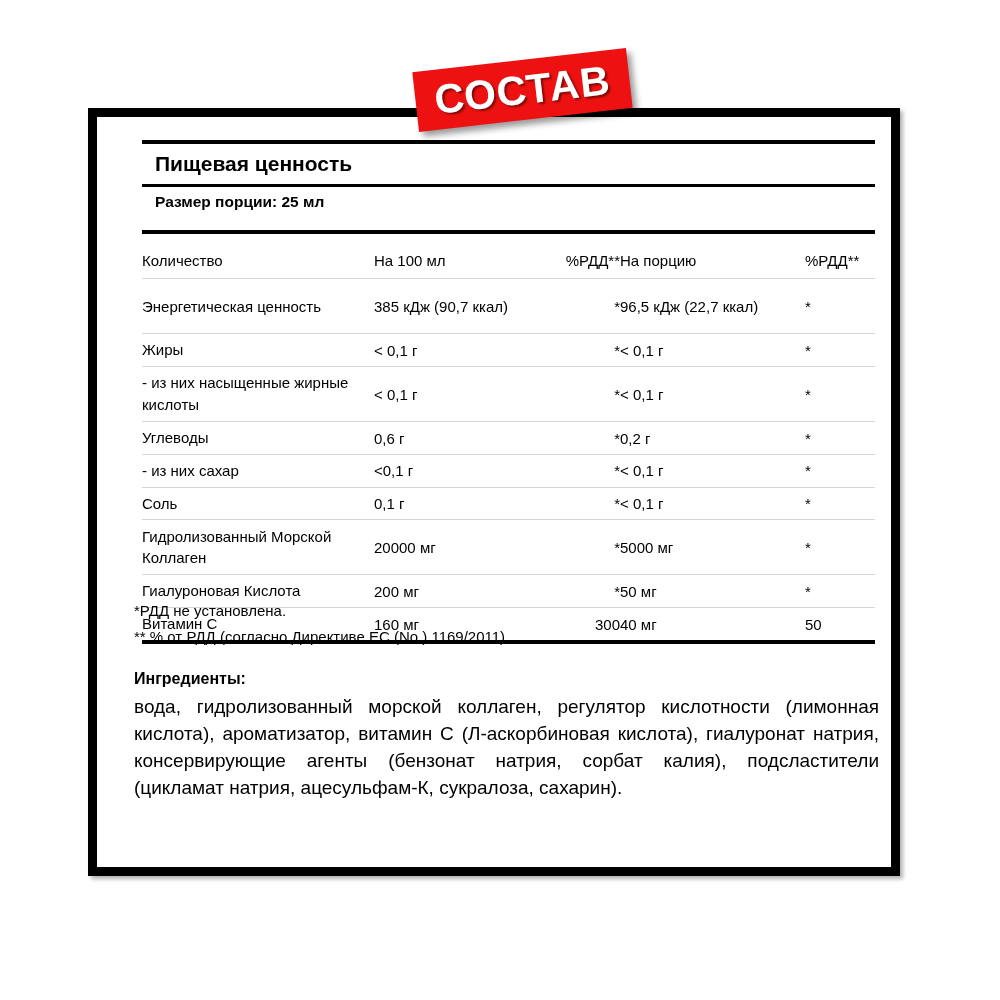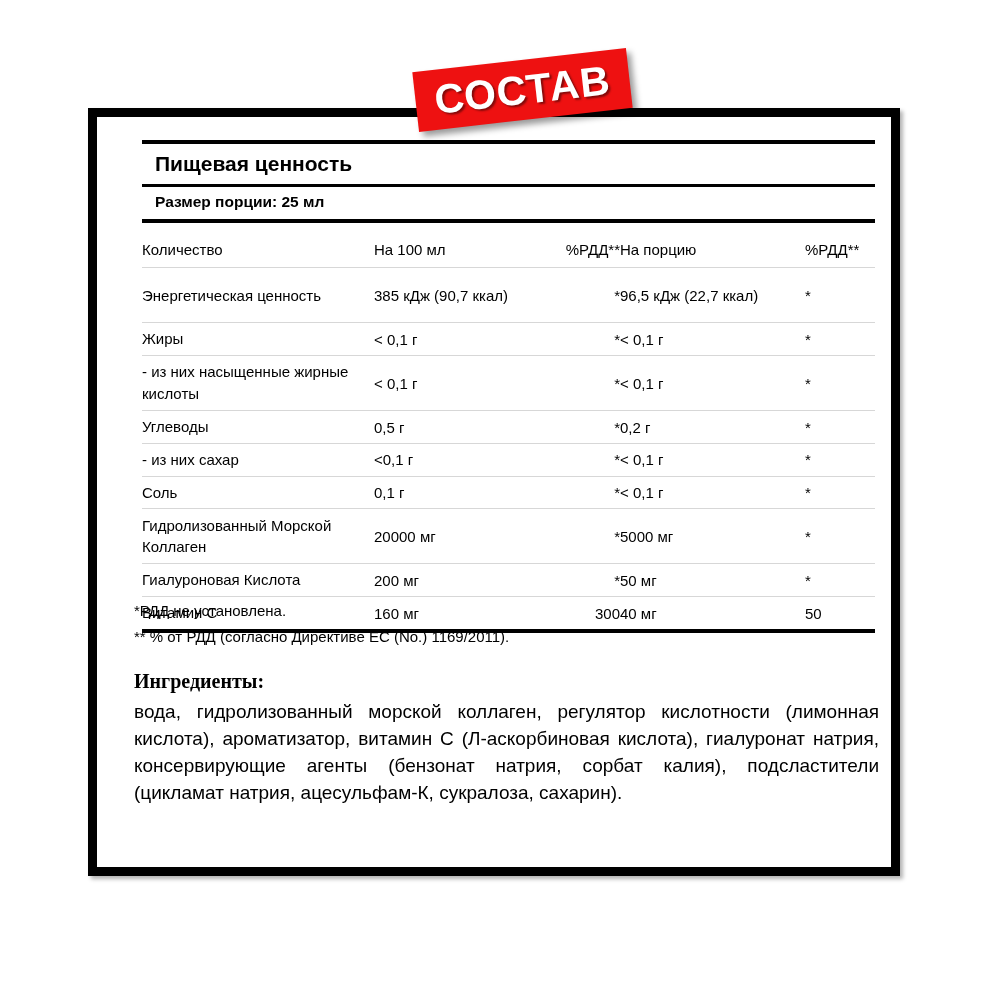--- a/index.html
+++ b/index.html
@@ -89,21 +89,21 @@
     border-bottom: 3px solid #000;
     font-size: 21px;
     font-weight: bold;
     padding: 7px 0 7px 13px;
     line-height: 1.25;
   }
   .nutri-serving {
     border-bottom: 4px solid #000;
     font-size: 15.5px;
     font-weight: bold;
-    padding: 5px 0 7px 13px;
+    padding: 5px 0 18px 13px;
     line-height: 1.25;
   }
 
   table.tbl {
     width: 100%;
     border-collapse: collapse;
     font-size: 15px;
   }
   table.tbl td, table.tbl th {
     border-bottom: 1px solid #d7d7d7;
@@ -138,24 +138,23 @@
   }
 
   
   .ingr {
     position: absolute;
     left: 34px;
     top: 550px;
     width: 745px;
   }
   .ingr-title {
-    font-size: 20px;
+    font-size: 16px;
     font-weight: bold;
     margin-bottom: 6px;
-    font-family: Liberation Serif, serif;
   }
   .ingr-body {
     font-size: 19px;
     line-height: 1.42;
     text-align: justify;
     hyphens: manual;
   }
 </style>
 </head>
 <body>
@@ -204,21 +203,21 @@
           <tr>
             <td class="c-name tall">- из них насыщенные жирные кислоты</td>
             <td class="c-per100">&lt; 0,1 г</td>
             <td class="c-rda1">*</td>
             <td class="c-perserv">&lt; 0,1 г</td>
             <td class="c-rda2">*</td>
           </tr>
 
           <tr>
             <td class="c-name">Углеводы</td>
-            <td class="c-per100">0,5 г</td>
+            <td class="c-per100">0,6 г</td>
             <td class="c-rda1">*</td>
             <td class="c-perserv">0,2 г</td>
             <td class="c-rda2">*</td>
           </tr>
 
           <tr>
             <td class="c-name">- из них сахар</td>
             <td class="c-per100">&lt;0,1 г</td>
             <td class="c-rda1">*</td>
             <td class="c-perserv">&lt; 0,1 г</td>

